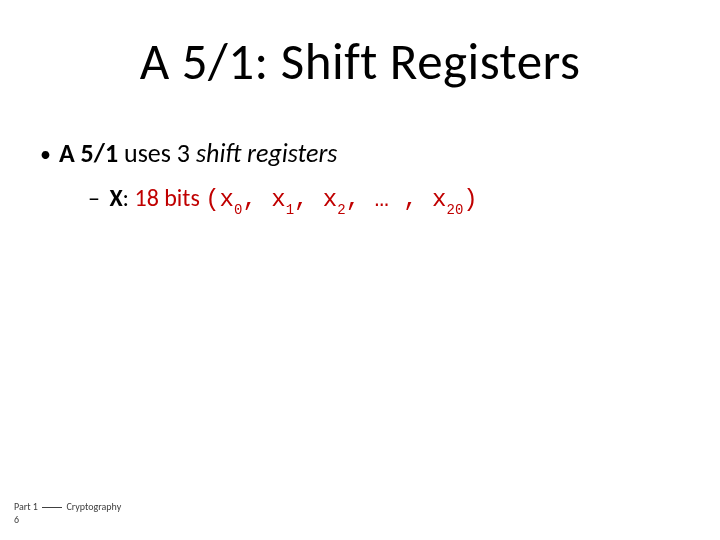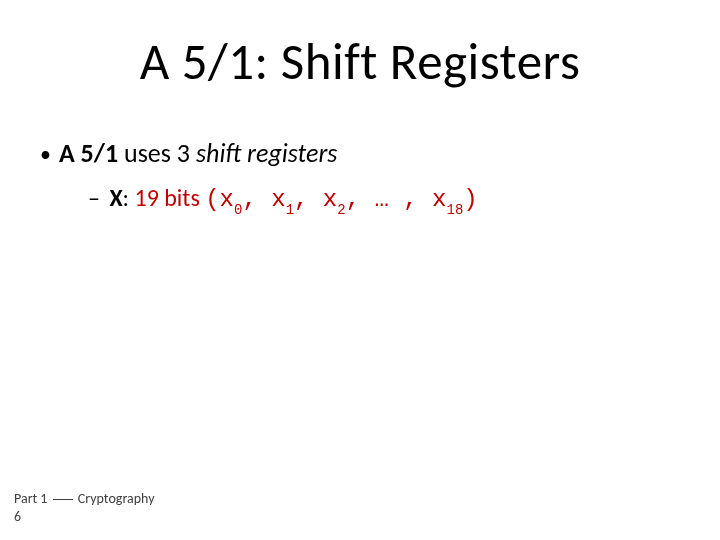--- a/index.html
+++ b/index.html
@@ -56,21 +56,21 @@
     .sub {
       font-size: 14px;
       vertical-align: sub;
       position: relative;
       top: 2px;
     }
     .footer {
       position: absolute;
       bottom: 14px;
       left: 14px;
-      font-size: 14px;
+      font-size: 10px;
       color: #404040;
       line-height: 1.3;
     }
     .footer .line1 {
       display: block;
     }
     .emdash {
       display: inline-block;
       width: 20px;
       height: 1px;
@@ -83,21 +83,21 @@
 <body>
 
 <div class="slide">
   <div class="title">A 5/1: Shift Registers</div>
 
   <div class="bullet-main">
     <span class="dot">•</span><span class="bold">A 5/1</span><span> uses 3 </span><span class="italic">shift registers</span>
   </div>
 
   <div id="reg-list">
-      <div class="bullet-sub"><span class="dash">– </span><span class="bold">X</span><span>: </span><span class="red">19 bits </span><span class="red mono">(x<span class="sub">0</span>, x<span class="sub">1</span>, x<span class="sub">2</span>, … , x<span class="sub">18</span>)</span></div>
+      <div class="bullet-sub"><span class="dash">– </span><span class="bold">X</span><span>: </span><span class="red">18 bits </span><span class="red mono">(x<span class="sub">0</span>, x<span class="sub">1</span>, x<span class="sub">2</span>, … , x<span class="sub">20</span>)</span></div>
     </div>
 
   <div class="footer">
     <span class="line1">
       <span>Part 1 </span><span class="emdash"></span><span> Cryptography</span>
     </span>
     <span>6</span>
   </div>
 </div>
 

